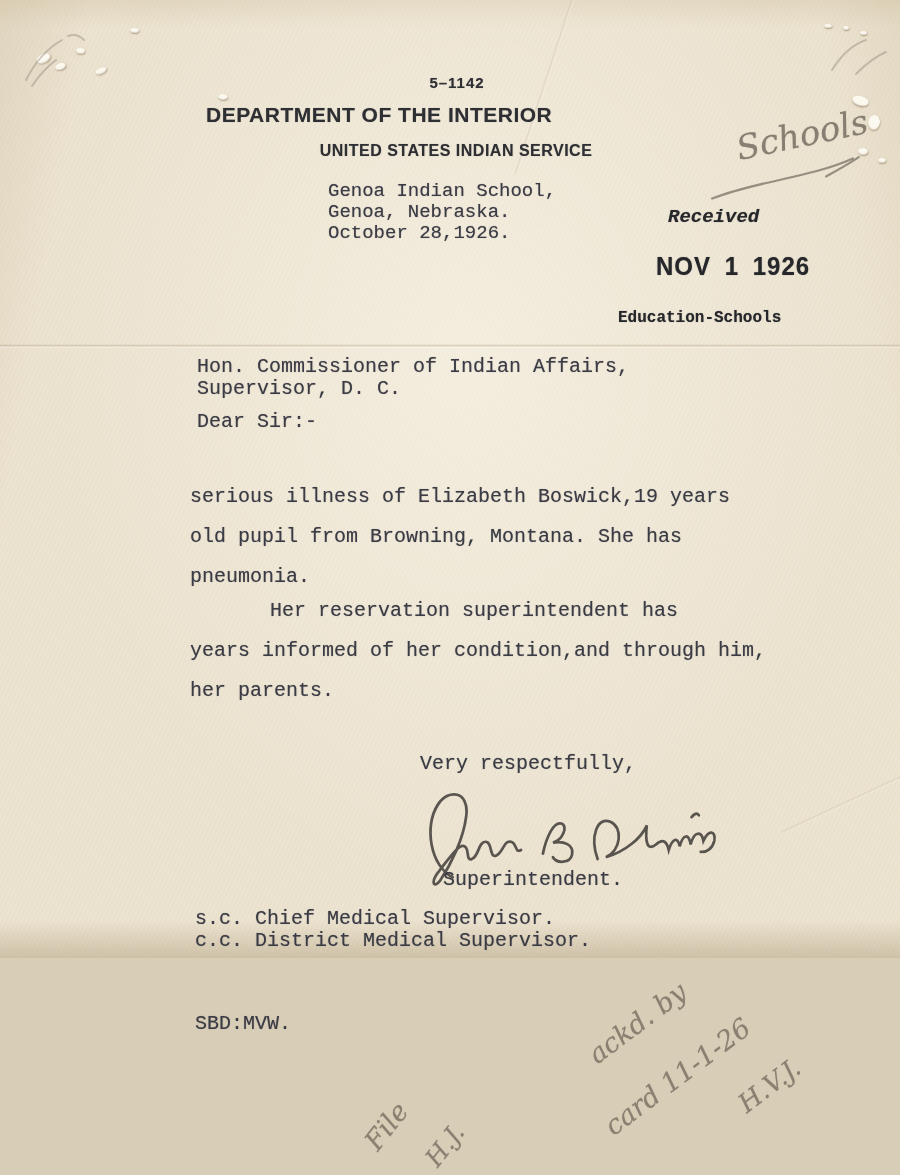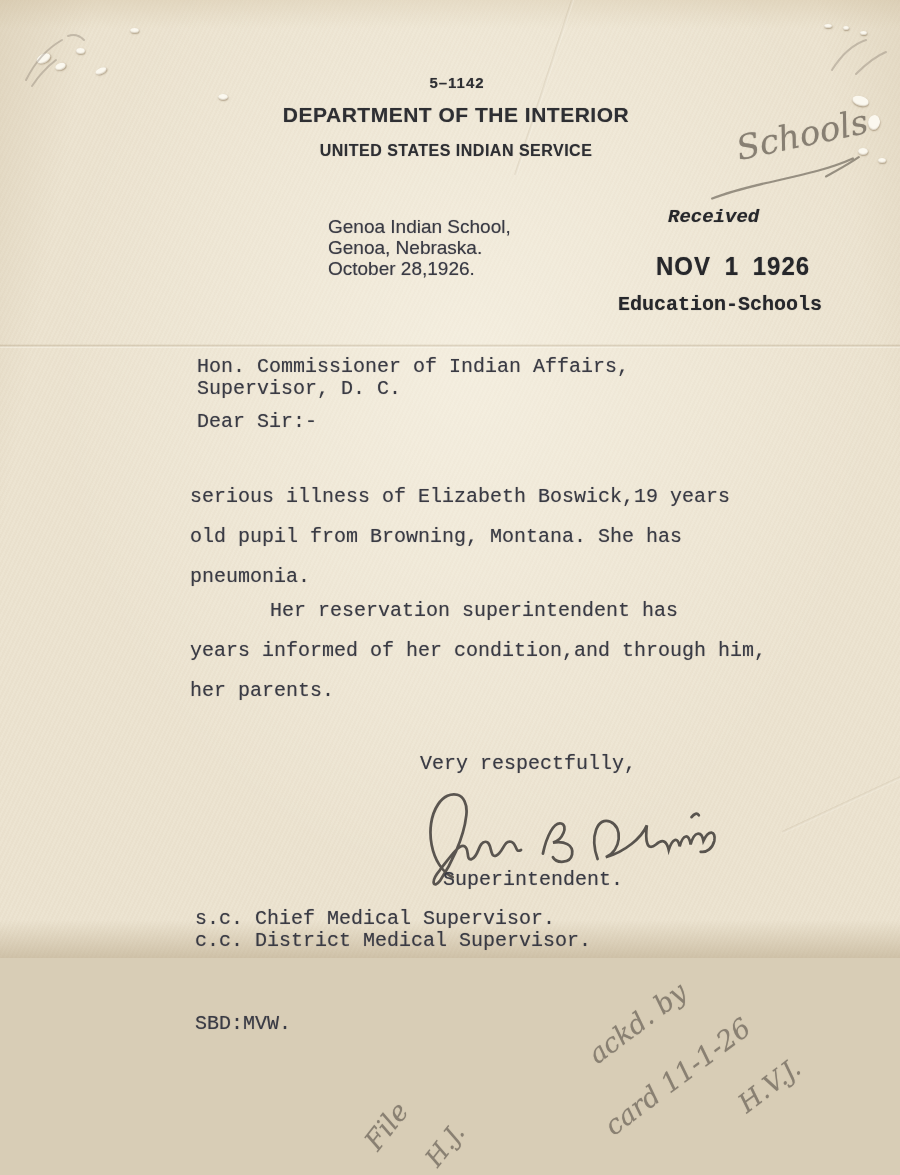--- a/index.html
+++ b/index.html
@@ -16,22 +16,22 @@
       linear-gradient(180deg, rgba(214,199,170,0.45) 0, rgba(0,0,0,0) 3%, rgba(0,0,0,0) 96%, rgba(178,160,128,0.5) 100%),
       repeating-linear-gradient(115deg, rgba(255,255,255,0.025) 0 2px, rgba(120,100,70,0.025) 2px 4px),
       var(--paper);
     font-family:"Liberation Mono", monospace;
     color:var(--ink);
   }
   .abs{position:absolute;white-space:pre;}
   
   .type{font-family:"Liberation Mono", monospace;font-size:20px;color:var(--ink);
         text-shadow:0 0 1px rgba(44,44,58,0.45);}
-  .type-sm{font-family:Liberation Sans, sans-serif;font-size:19px;color:var(--ink);
-        text-shadow:0 0 1px rgba(44,44,58,0.45);margin-top:36px;}
+  .type-sm{font-family:Liberation Mono, monospace;font-size:19px;color:var(--ink);
+        text-shadow:0 0 1px rgba(44,44,58,0.45);}
   
   .printhead{font-family:"Liberation Sans", sans-serif;font-weight:bold;color:#2e2f33;
         text-shadow:0 0 1px rgba(40,40,44,0.4);}
   
   .stamp-mono{font-family:"Liberation Mono", monospace;font-weight:bold;color:var(--stamp);
         text-shadow:0 0 1px rgba(30,30,34,0.5);}
   .stamp-date{font-family:"Liberation Sans", sans-serif;font-weight:600;font-size:24px;
         letter-spacing:1px;word-spacing:6px;color:var(--stamp);transform:scaleY(1.08);
         text-shadow:0 0 1px rgba(30,30,34,0.5);}
   
@@ -71,37 +71,37 @@
   <div class="spot" style="left:878px;top:158px;width:8px;height:5px;"></div>
 
   <svg class="abs" style="left:18px;top:30px;opacity:.35;" width="80" height="60" viewBox="0 0 80 60">
     <path d="M8,50 C18,30 30,18 44,10 M14,56 C22,44 30,36 38,30 M50,6 C56,4 62,6 66,10" fill="none" stroke="#7a7164" stroke-width="2" stroke-linecap="round"></path>
   </svg>
   <svg class="abs" style="left:826px;top:30px;opacity:.35;" width="70" height="55" viewBox="0 0 70 55">
     <path d="M6,40 C16,24 28,14 40,10 M30,44 C40,34 50,26 60,22" fill="none" stroke="#7a7164" stroke-width="2" stroke-linecap="round"></path>
   </svg>
 
   <div class="abs printhead" style="left:357px;top:74px;width:200px;text-align:center;font-size:15px;letter-spacing:1px;">5–1142</div>
-  <div class="abs printhead" style="left:206px;top:103px;width:500px;text-align:center;font-size:21px;letter-spacing:0.5px;">DEPARTMENT OF THE INTERIOR</div>
+  <div class="abs printhead" style="left:206px;top:103px;width:500px;font-size:21px;letter-spacing:0.5px;">DEPARTMENT OF THE INTERIOR</div>
   <div class="abs printhead" style="left:206px;top:142px;width:500px;text-align:center;font-size:16px;letter-spacing:0.5px;">UNITED STATES INDIAN SERVICE</div>
 
   <div class="abs type-sm" style="left:328px;top:180px;">Genoa Indian School,</div>
   <div class="abs type-sm" style="left:328px;top:201px;">Genoa, Nebraska.</div>
   <div class="abs type-sm" style="left:328px;top:222px;">October 28,1926.</div>
 
   <div class="abs" style="left:702px;top:100px;transform:rotate(-12deg);opacity:.8;">
     <span class="pencil" style="font-size:34px;">Schools</span>
     <svg width="160" height="16" viewBox="0 0 160 16" style="display:block;margin-top:-6px;">
       <path d="M4,12 C50,4 104,12 150,2 M120,14 C134,10 146,6 156,2" fill="none" stroke="#6f675c" stroke-width="2.2" stroke-linecap="round" opacity=".85"></path>
     </svg>
   </div>
 
   <div class="abs stamp-mono" style="left:668px;top:206px;font-size:19px;font-style:italic;">Received</div>
   <div class="abs stamp-date" style="left:656px;top:252px;">NOV 1 1926</div>
-  <div class="abs stamp-mono" style="left:618px;top:293px;font-size:20px;font-weight:600;font-family:Liberation Mono, monospace;">Education-Schools</div>
+  <div class="abs stamp-mono" style="left:618px;top:309px;font-size:16px;font-weight:600;font-family:Liberation Mono, monospace;">Education-Schools</div>
 
   <div class="abs type" style="left:197px;top:355px;">Hon. Commissioner of Indian Affairs,</div>
   <div class="abs type" style="left:197px;top:377px;">Supervisor, D. C.</div>
   <div class="abs type" style="left:197px;top:410px;">Dear Sir:-</div>
 
   <div class="abs type" style="left:190px;top:485px;">serious illness of Elizabeth Boswick,19 years</div>
   <div class="abs type" style="left:190px;top:525px;">old pupil from Browning, Montana. She has</div>
   <div class="abs type" style="left:190px;top:565px;">pneumonia.</div>
 
   <div class="abs type" style="left:270px;top:599px;">Her reservation superintendent has</div>

